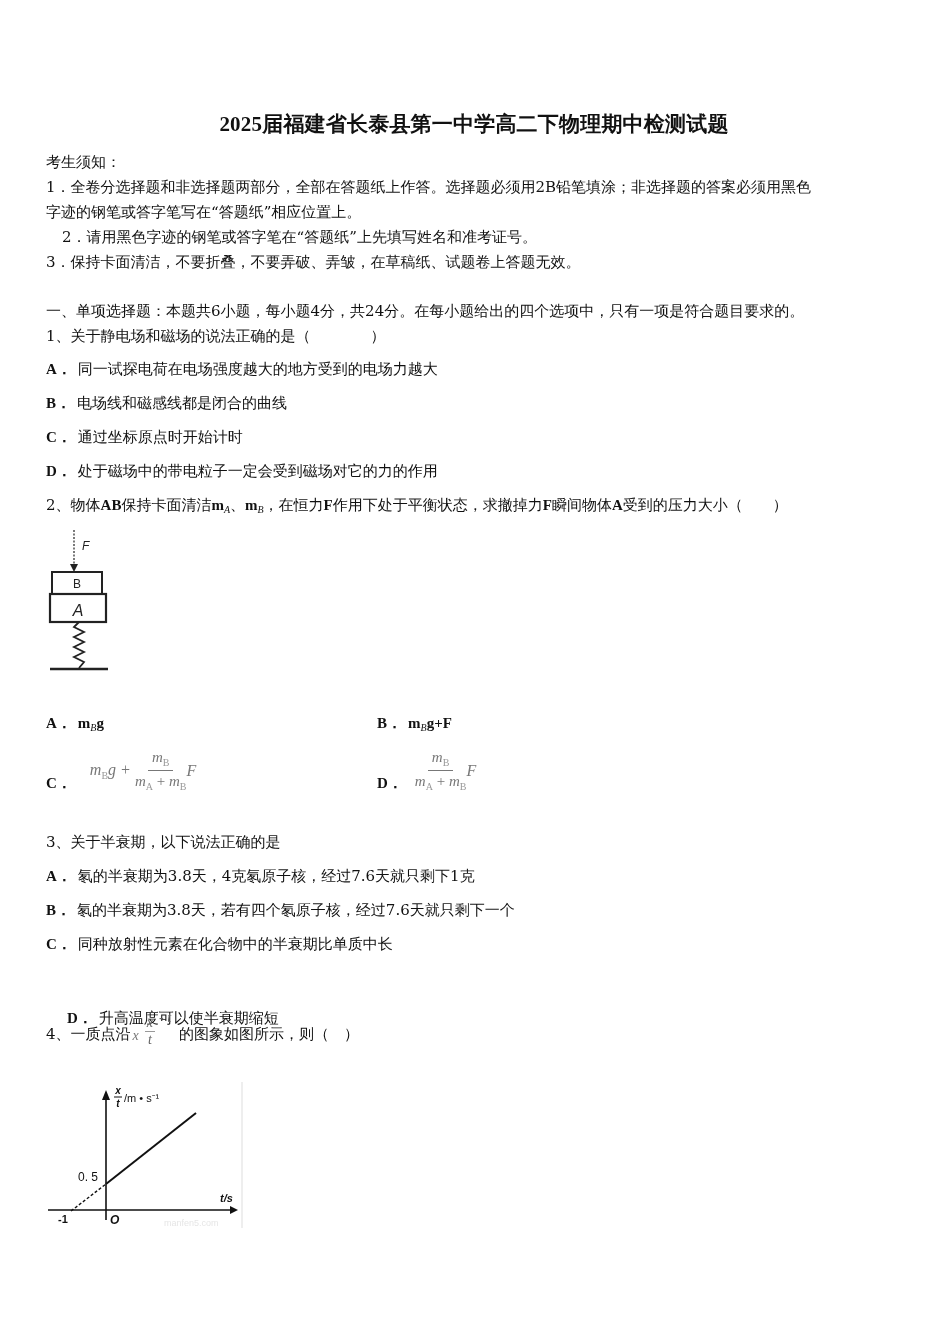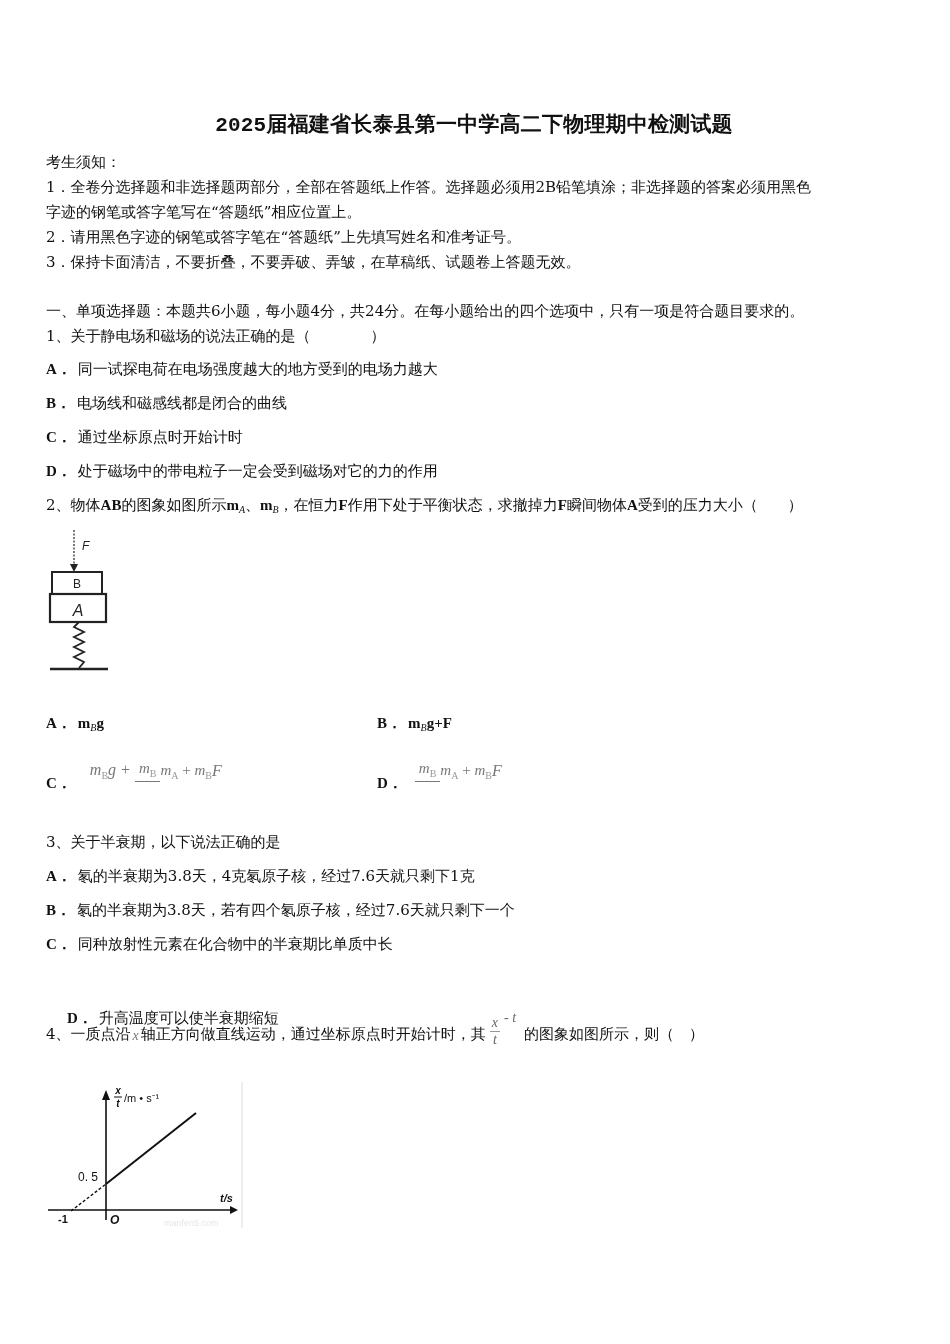--- a/index.html
+++ b/index.html
@@ -1,50 +1,50 @@
 <!DOCTYPE html>
 <html><head>
 <meta charset="utf-8">
 <style>
   html, body { margin: 0; padding: 0; background: #ffffff; }
   body { width: 950px; height: 1344px; position: relative; overflow: hidden; color: #111; font-family: "DejaVu Serif", "Liberation Serif", serif; }
   .abs { position: absolute; }
-  .title { left: 0; width: 948px; top: 110px; text-align: center; font-family: Liberation Mono, monospace; font-weight: bold; font-size: 21px; letter-spacing: 0.2px; }
+  .title { left: 0; width: 948px; top: 110px; text-align: center; font-family: Liberation Serif, serif; font-weight: bold; font-size: 21px; letter-spacing: 0.2px; }
   .line { left: 46px; font-size: 15px; line-height: 20px; white-space: nowrap; }
   .opt-label { font-weight: bold; font-family: "Liberation Serif", "DejaVu Serif", serif; margin-right: 6px; }
   .mi { font-weight: bold; font-family: "Liberation Serif", serif; }
   .sub { font-size: 10px; vertical-align: -3px; font-style: italic; font-family: "Liberation Serif", serif; }
-  .frac { display: inline-flex; flex-direction: row; align-items: center; vertical-align: middle; color: #777; font-style: italic; font-family: "Liberation Serif", serif; font-size: 15px; }
+  .frac { display: inline-flex; flex-direction: column; align-items: center; vertical-align: middle; color: #777; font-style: italic; font-family: "Liberation Serif", serif; font-size: 15px; }
   .frac .num { border-bottom: 1px solid #777; padding: 0 4px 2px 4px; }
   .frac .den { padding-top: 2px; }
   .grey { color: #777; font-style: italic; font-family: "Liberation Serif", serif; font-size: 16px; }
   .gsub { font-size: 10px; vertical-align: -4px; color: #999; font-style: normal; }
   svg text { font-family: "Liberation Sans", sans-serif; }
 </style>
 </head>
 <body>
 
 <div class="abs title">2025届福建省长泰县第一中学高二下物理期中检测试题</div>
 
 <div class="abs line" style="top:152px;">考生须知：</div>
 <div class="abs line" style="top:177px;">1．全卷分选择题和非选择题两部分，全部在答题纸上作答。选择题必须用2B铅笔填涂；非选择题的答案必须用黑色</div>
 <div class="abs line" style="top:202px;">字迹的钢笔或答字笔写在“答题纸”相应位置上。</div>
-<div class="abs line" style="top:227px;">2．请用黑色字迹的钢笔或答字笔在“答题纸”上先填写姓名和准考证号。</div>
+<div class="abs line" style="top:227px;margin-left:16px;">2．请用黑色字迹的钢笔或答字笔在“答题纸”上先填写姓名和准考证号。</div>
 <div class="abs line" style="top:252px;">3．保持卡面清洁，不要折叠，不要弄破、弄皱，在草稿纸、试题卷上答题无效。</div>
 
 <div class="abs line" style="top:301px;">一、单项选择题：本题共6小题，每小题4分，共24分。在每小题给出的四个选项中，只有一项是符合题目要求的。</div>
 
 <div class="abs line" style="top:326px;">1、关于静电场和磁场的说法正确的是（　　　　）</div>
 <div class="abs line" style="top:359px;text-align:center;"><span class="opt-label">A．</span><span>同一试探电荷在电场强度越大的地方受到的电场力越大</span></div>
 <div class="abs line" style="top:393px;"><span class="opt-label">B．</span><span>电场线和磁感线都是闭合的曲线</span></div>
 <div class="abs line" style="top:427px;"><span class="opt-label">C．</span><span>通过坐标原点时开始计时</span></div>
 <div class="abs line" style="top:461px;"><span class="opt-label">D．</span><span>处于磁场中的带电粒子一定会受到磁场对它的力的作用</span></div>
 
 <div class="abs line" style="top:495px;">
-  <span>2、物体</span><span class="mi">AB</span><span>的图象如图所示</span><span class="mi">m</span><span class="sub">A</span><span>、</span><span class="mi">m</span><span class="sub">B</span><span>，在恒力</span><span class="mi">F</span><span>作用下处于平衡状态，求撤掉力</span><span class="mi">F</span><span>瞬间物体</span><span class="mi">A</span><span>受到的压力大小（　　）</span>
+  <span>2、物体</span><span class="mi">AB</span><span>保持卡面清洁</span><span class="mi">m</span><span class="sub">A</span><span>、</span><span class="mi">m</span><span class="sub">B</span><span>，在恒力</span><span class="mi">F</span><span>作用下处于平衡状态，求撤掉力</span><span class="mi">F</span><span>瞬间物体</span><span class="mi">A</span><span>受到的压力大小（　　）</span>
 </div>
 
 <svg class="abs" style="left:44px; top:528px;" width="70" height="150">
   <line x1="30" y1="2" x2="30" y2="38" stroke="#222" stroke-width="1.2" stroke-dasharray="2,1.5"></line>
   <polygon points="26,36 34,36 30,44" fill="#222"></polygon>
   <text x="38" y="22" font-size="12" font-style="italic" fill="#222">F</text>
   <rect x="8" y="44" width="50" height="22" fill="#fff" stroke="#222" stroke-width="2"></rect>
   <text x="33" y="60" font-size="12" text-anchor="middle" fill="#222">B</text>
   <rect x="6" y="66" width="56" height="28" fill="#fff" stroke="#222" stroke-width="2.2"></rect>
   <text x="34" y="88" font-size="16" font-style="italic" text-anchor="middle" fill="#222">A</text>
@@ -80,21 +80,20 @@
 
 <div class="abs line" style="top:832px;">3、关于半衰期，以下说法正确的是</div>
 <div class="abs line" style="top:866px;"><span class="opt-label">A．</span><span>氡的半衰期为3.8天，4克氡原子核，经过7.6天就只剩下1克</span></div>
 <div class="abs line" style="top:900px;"><span class="opt-label">B．</span><span>氡的半衰期为3.8天，若有四个氡原子核，经过7.6天就只剩下一个</span></div>
 <div class="abs line" style="top:934px;"><span class="opt-label">C．</span><span>同种放射性元素在化合物中的半衰期比单质中长</span></div>
 <div class="abs line" style="top:1008px;margin-left:21px;"><span class="opt-label">D．</span><span>升高温度可以使半衰期缩短</span></div>
 
 <div class="abs" style="left:46px; top:1003px; font-size:15px; white-space:nowrap; display:flex; align-items:flex-end; height:45px;">
   <span style="line-height:20px; margin-bottom:4px;">4、一质点沿</span>
   <span class="grey" style="font-size:14px; margin:0 2px 4px 2px;">x</span>
-  <span style="line-height:20px; margin-bottom:4px;">轴正方向做直线运动，通过坐标原点时开始计时，其</span>
   <span style="display:inline-flex; flex-direction:column; align-items:center; color:#666; font-style:italic; font-family:'Liberation Serif',serif; font-size:14px; margin-left:4px;">
     <span style="border-bottom:1px solid #999; padding:0 2px;">x</span>
     <span>t</span>
   </span>
   <span style="color:#666; font-style:italic; font-family:'Liberation Serif',serif; font-size:14px; margin:0 8px 22px 4px;">- t</span>
   <span style="line-height:20px; margin-bottom:4px;">的图象如图所示，则（　）</span>
 </div>
 
 <svg class="abs" style="left:44px; top:1080px;" width="200" height="150">
   <line x1="198" y1="2" x2="198" y2="148" stroke="#ddd" stroke-width="1"></line>

